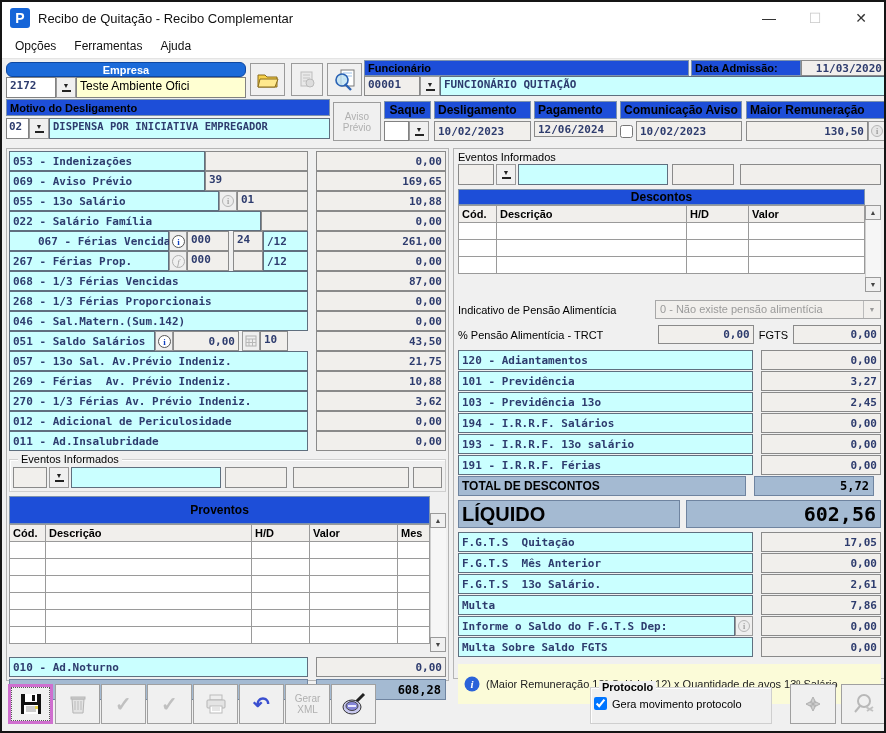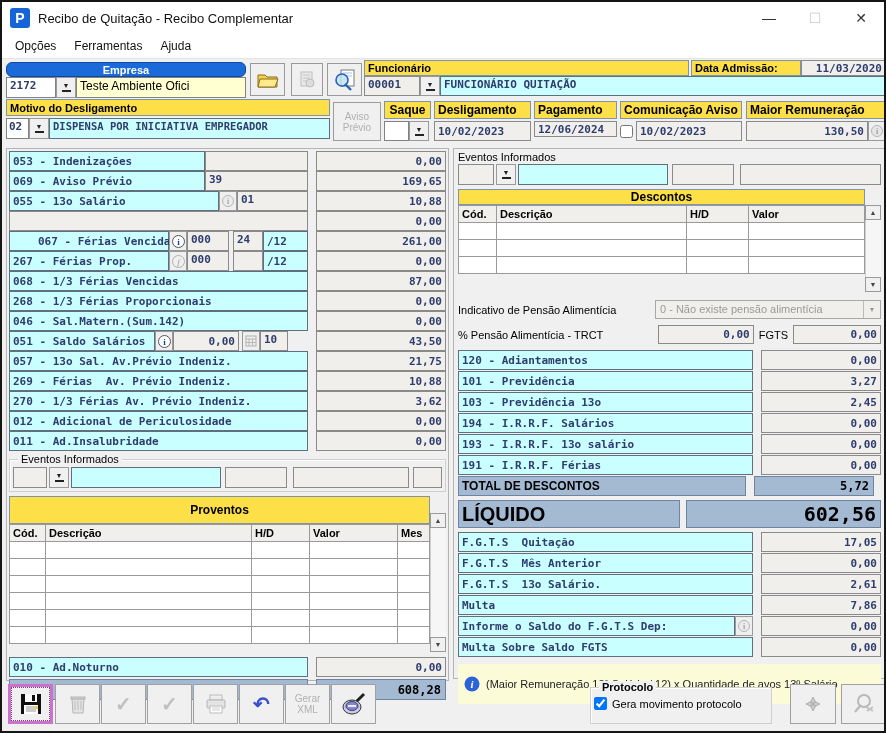--- a/index.html
+++ b/index.html
@@ -15,21 +15,21 @@
   .title-text { margin-left:8px; font-size:13px; color:#111; }
   .wctrls { position:absolute; right:0; top:0; height:32px; display:flex; }
   .wctrl { width:46px; height:32px; display:flex; align-items:center; justify-content:center;
            font-size:14px; color:#333; }
   .wctrl.dim { color:#c9c9c9; }
   .menubar { position:absolute; left:0; top:32px; right:0; height:25px; background:#fff;
              display:flex; align-items:center; padding-left:4px; border-bottom:1px solid #e4e4e4; }
   .menuitem { font-size:12px; color:#111; padding:4px 9px; }
 
   
-  .hd { background:#fde047; border:1px solid #7e93ad; font-size:11px; font-weight:bold;
+  .hd { background:#1d4ed8; border:1px solid #7e93ad; font-size:11px; font-weight:bold;
         color:#000; padding:1px 3px; display:flex; align-items:center; }
   .hd.center { justify-content:center; }
   .brighthd { background:#1b6ad9; color:#fff; font-size:11px; font-weight:bold;
               display:flex; align-items:center; justify-content:center; border:1px solid #0d47a0; }
   .field { background:#fff; border:1px solid #828282; font-size:11px; padding:1px 3px; }
   .gfield { background:#f1efec; border:1px solid #8a8a8a; font-size:11px; padding:1px 3px; }
   .cyan { background:#caffff; border:1px solid #5f6f7f; }
   .m { font-family:"DejaVu Sans Mono", monospace; font-weight:bold; font-size:11px;
        color:#2e3c6e; white-space:pre; }
   .val { display:flex; align-items:center; justify-content:flex-end; }
@@ -249,20 +249,21 @@
               <text x="6" y="9" font-size="8" text-anchor="middle" fill="#a3a3a3" font-family="serif" font-weight="bold">i</text>
             </svg>
         </div>
         <div class="gfield m" style="flex:1;">01</div>
       </div>
         <div class="gfield m val lval">10,88</div>
       </div>
 
     <div class="lrow">
         <div class="lleft">
+        <div class="cyan m llabel" style="flex:none; width:252px;">022 - Salário Família</div>
         <div class="gfield m" style="flex:1;"></div>
       </div>
         <div class="gfield m val lval">0,00</div>
       </div>
 
     <div class="lrow">
         <div class="lleft">
         <div class="cyan m llabel" style="flex:none; width:160px;padding-left:28px;">067 - Férias Vencidas</div>
         <div class="ibtn">
           <svg width="13" height="13" viewBox="0 0 13 13">

